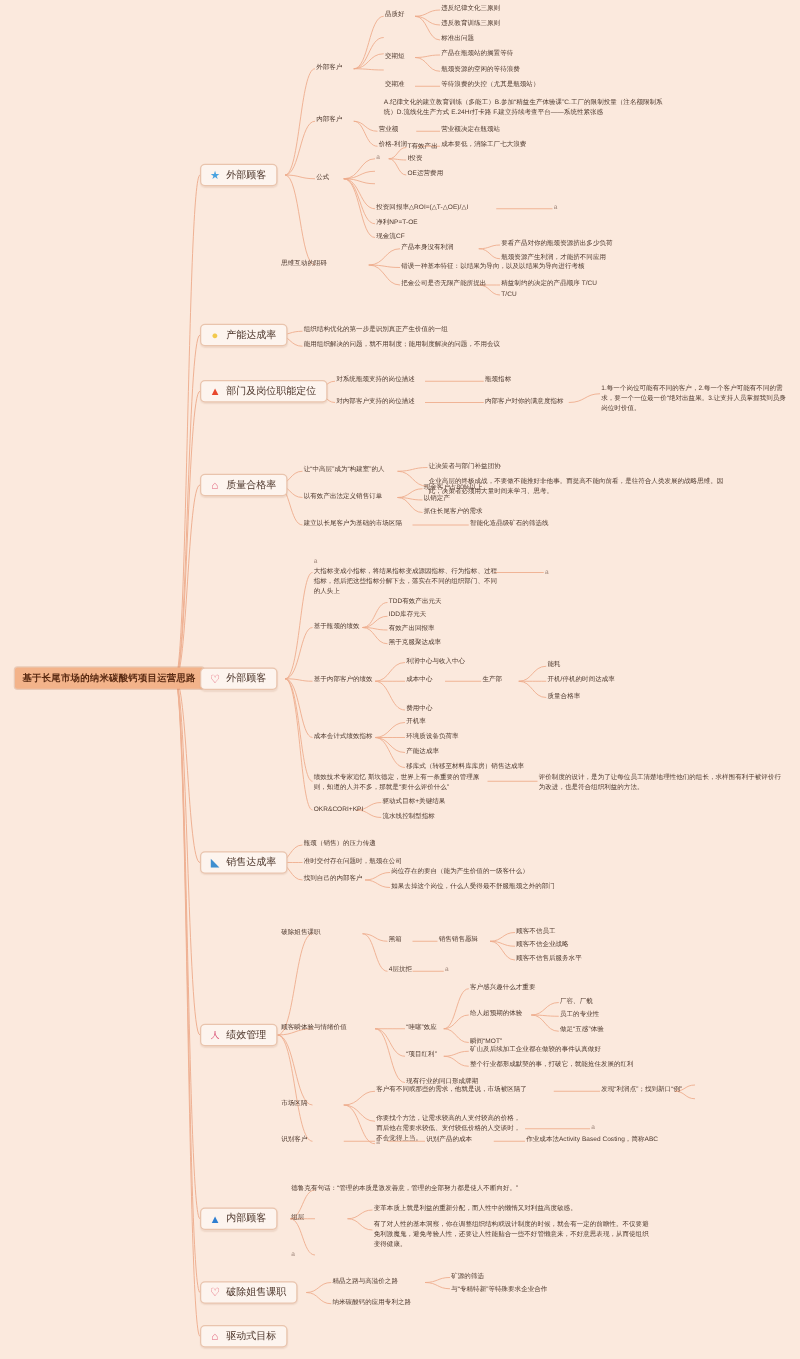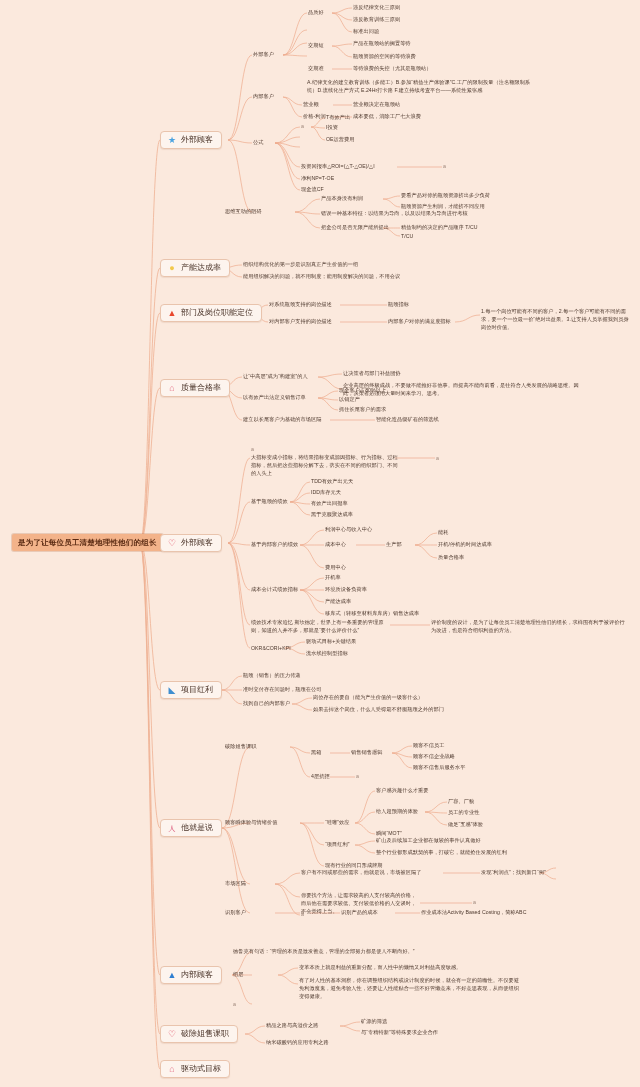--- a/index.html
+++ b/index.html
@@ -234,21 +234,21 @@
       <path d="M278 975 C 288 975, 288 968, 298 968"></path>
       <path d="M278 975 C 288 975, 288 984, 298 984"></path>
 
       <path d="M245 1034 C 255 1034, 255 1026, 265 1026"></path>
       <path d="M245 1034 C 255 1034, 255 1043, 265 1043"></path>
       <path d="M340 1026 C 350 1026, 350 1022, 360 1022"></path>
       <path d="M340 1026 C 350 1026, 350 1031, 360 1031"></path>
     </g>
   </svg>
 
-  <div class="node root" style="left:12px; top:534px;">是为了让每位员工清楚地理性他们的组长</div>
+  <div class="node root" style="left:12px; top:534px;">基于长尾市场的纳米碳酸钙项目运营思路</div>
 
   <div class="node branch" style="left:160px; top:131px;">
     <span class="ic" style="color:#4aa3e0">★</span>
     <span class="lbl">外部顾客</span>
   </div>
 
   <div class="node branch" style="left:160px; top:259px;">
     <span class="ic" style="color:#f2c94c">●</span>
     <span class="lbl">产能达成率</span>
   </div>
@@ -263,26 +263,26 @@
     <span class="lbl">质量合格率</span>
   </div>
 
   <div class="node branch" style="left:160px; top:534px;">
     <span class="ic" style="color:#e0485f">♡</span>
     <span class="lbl">外部顾客</span>
   </div>
 
   <div class="node branch" style="left:160px; top:681px;">
     <span class="ic" style="color:#3f8fd0">◣</span>
-    <span class="lbl">项目红利</span>
+    <span class="lbl">销售达成率</span>
   </div>
 
   <div class="node branch" style="left:160px; top:819px;">
     <span class="ic" style="color:#d6436b;font-size:7px">人</span>
-    <span class="lbl">他就是说</span>
+    <span class="lbl">绩效管理</span>
   </div>
 
   <div class="node branch" style="left:160px; top:966px;">
     <span class="ic" style="color:#2f7fd1">▲</span>
     <span class="lbl">内部顾客</span>
   </div>
 
   <div class="node branch" style="left:160px; top:1025px;">
     <span class="ic" style="color:#e0485f">♡</span>
     <span class="lbl">破除姐售课职</span>

